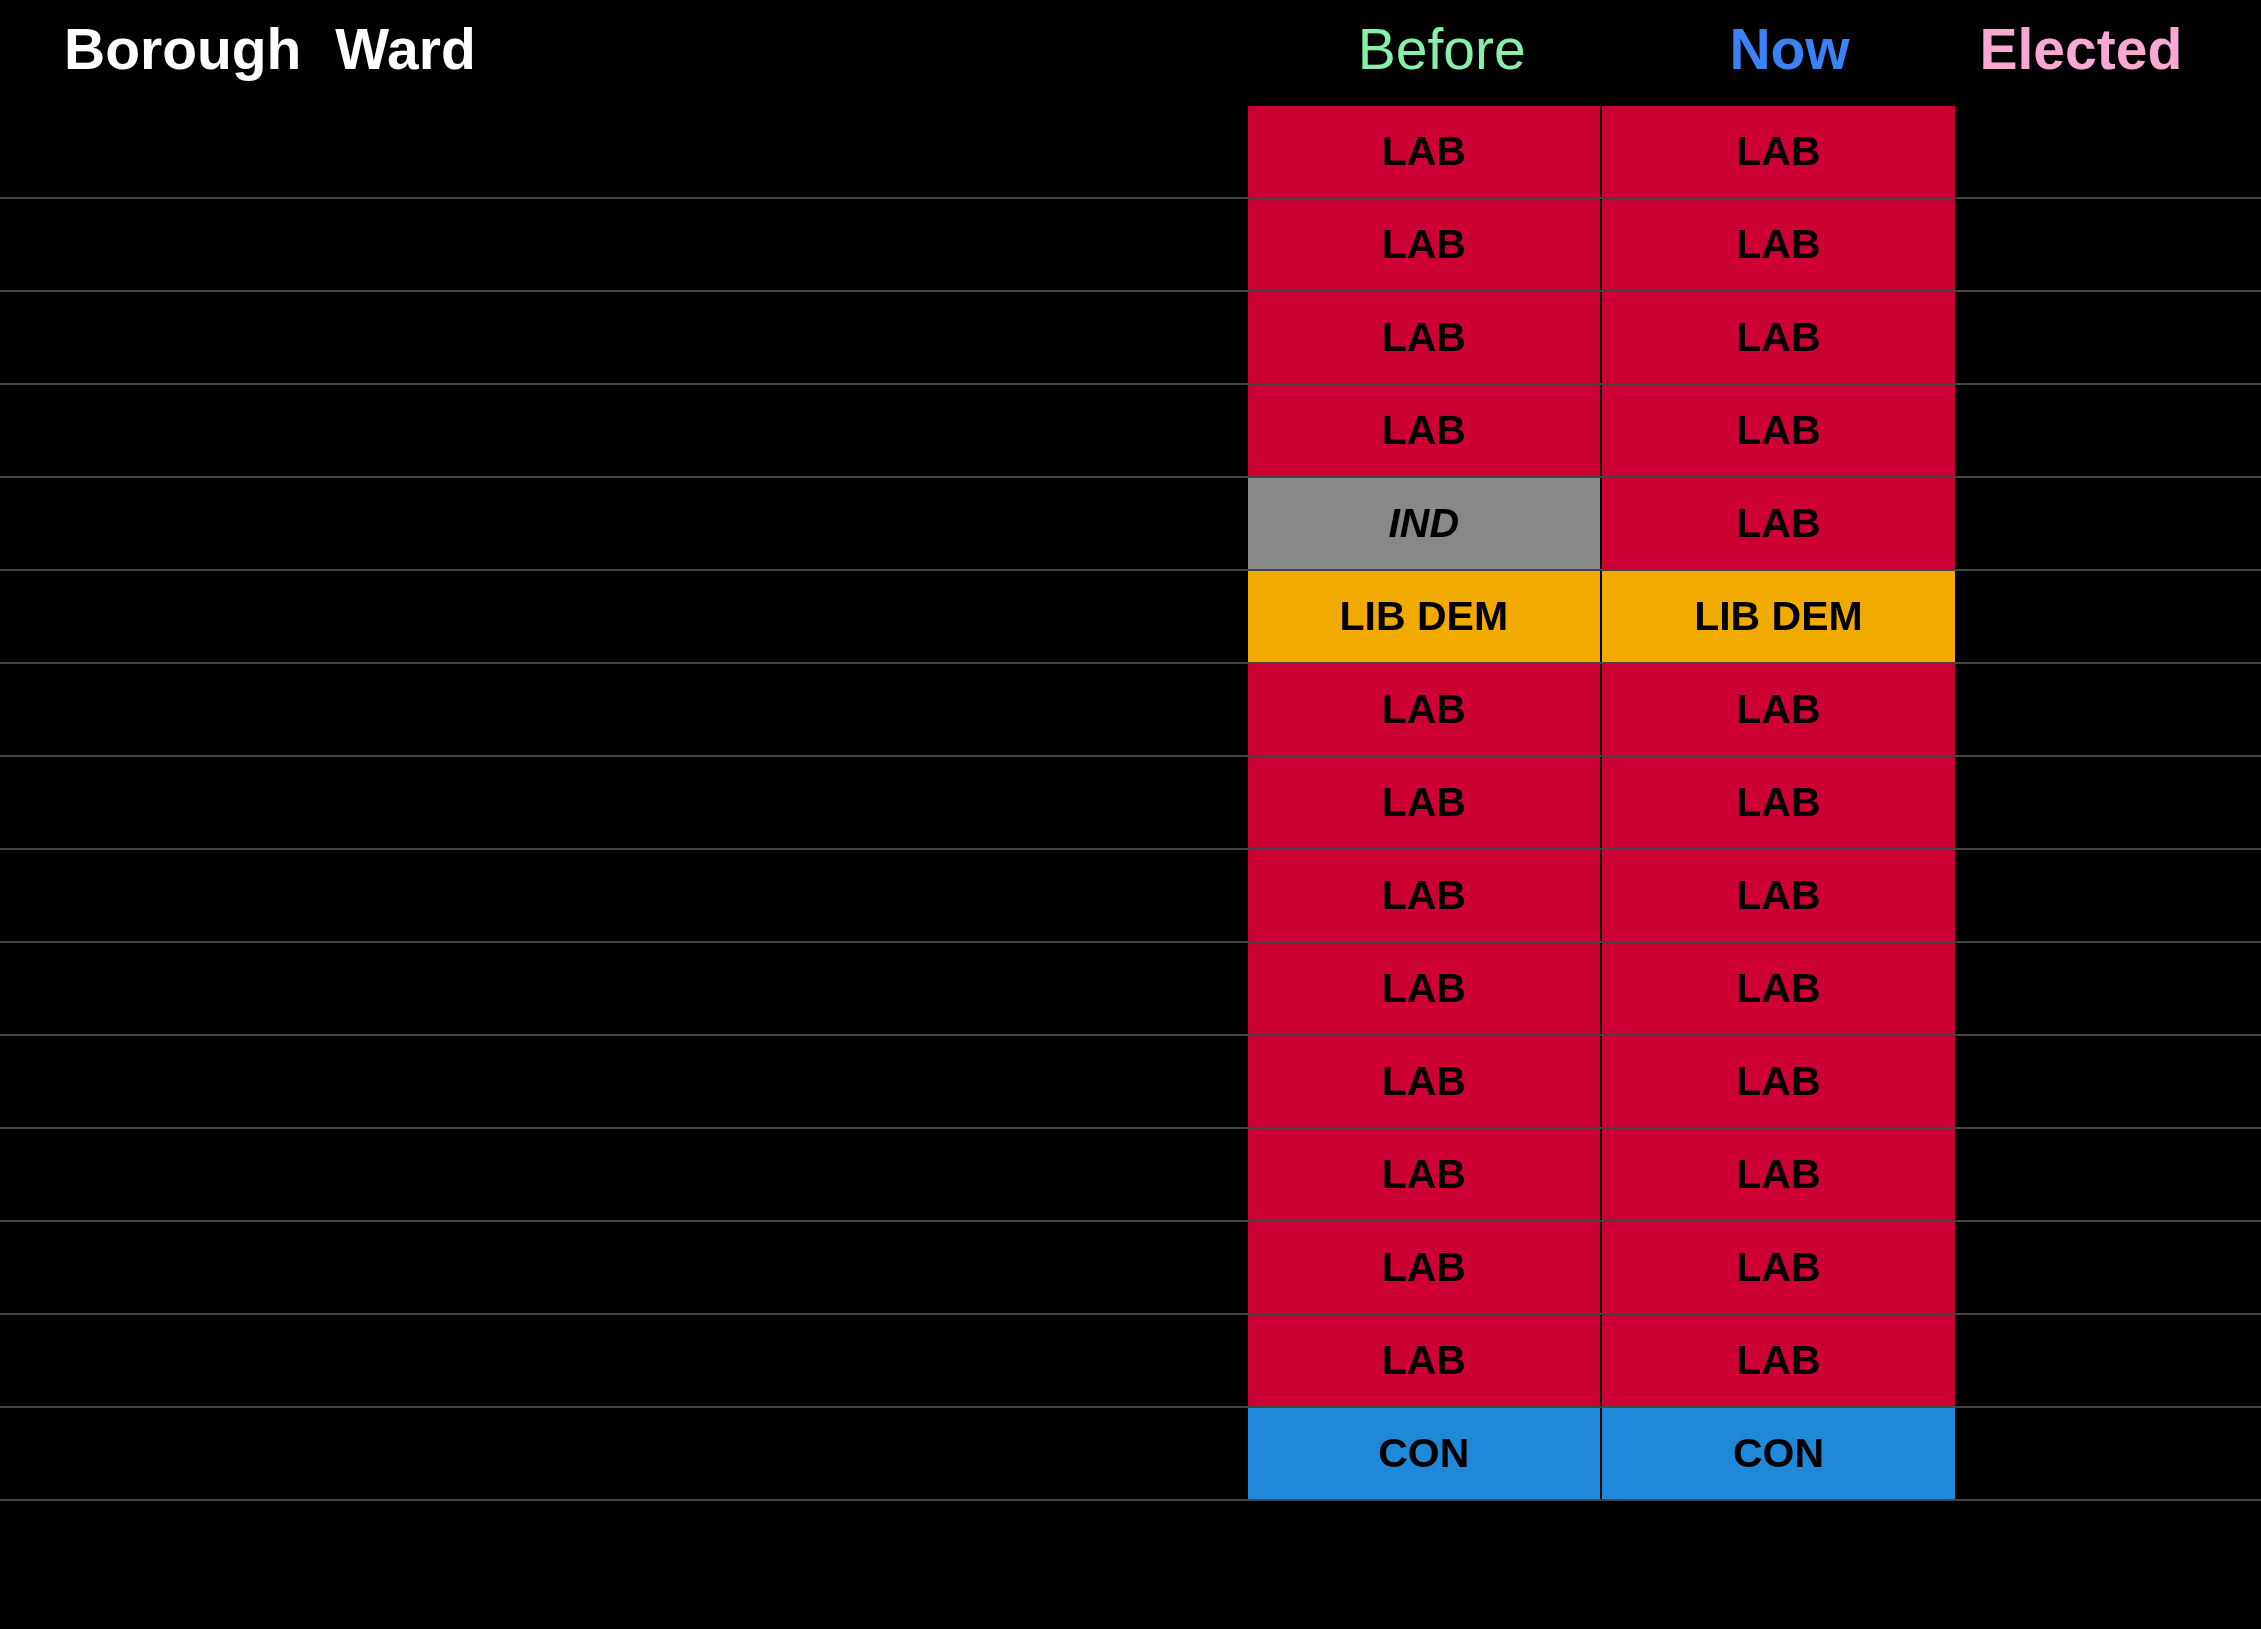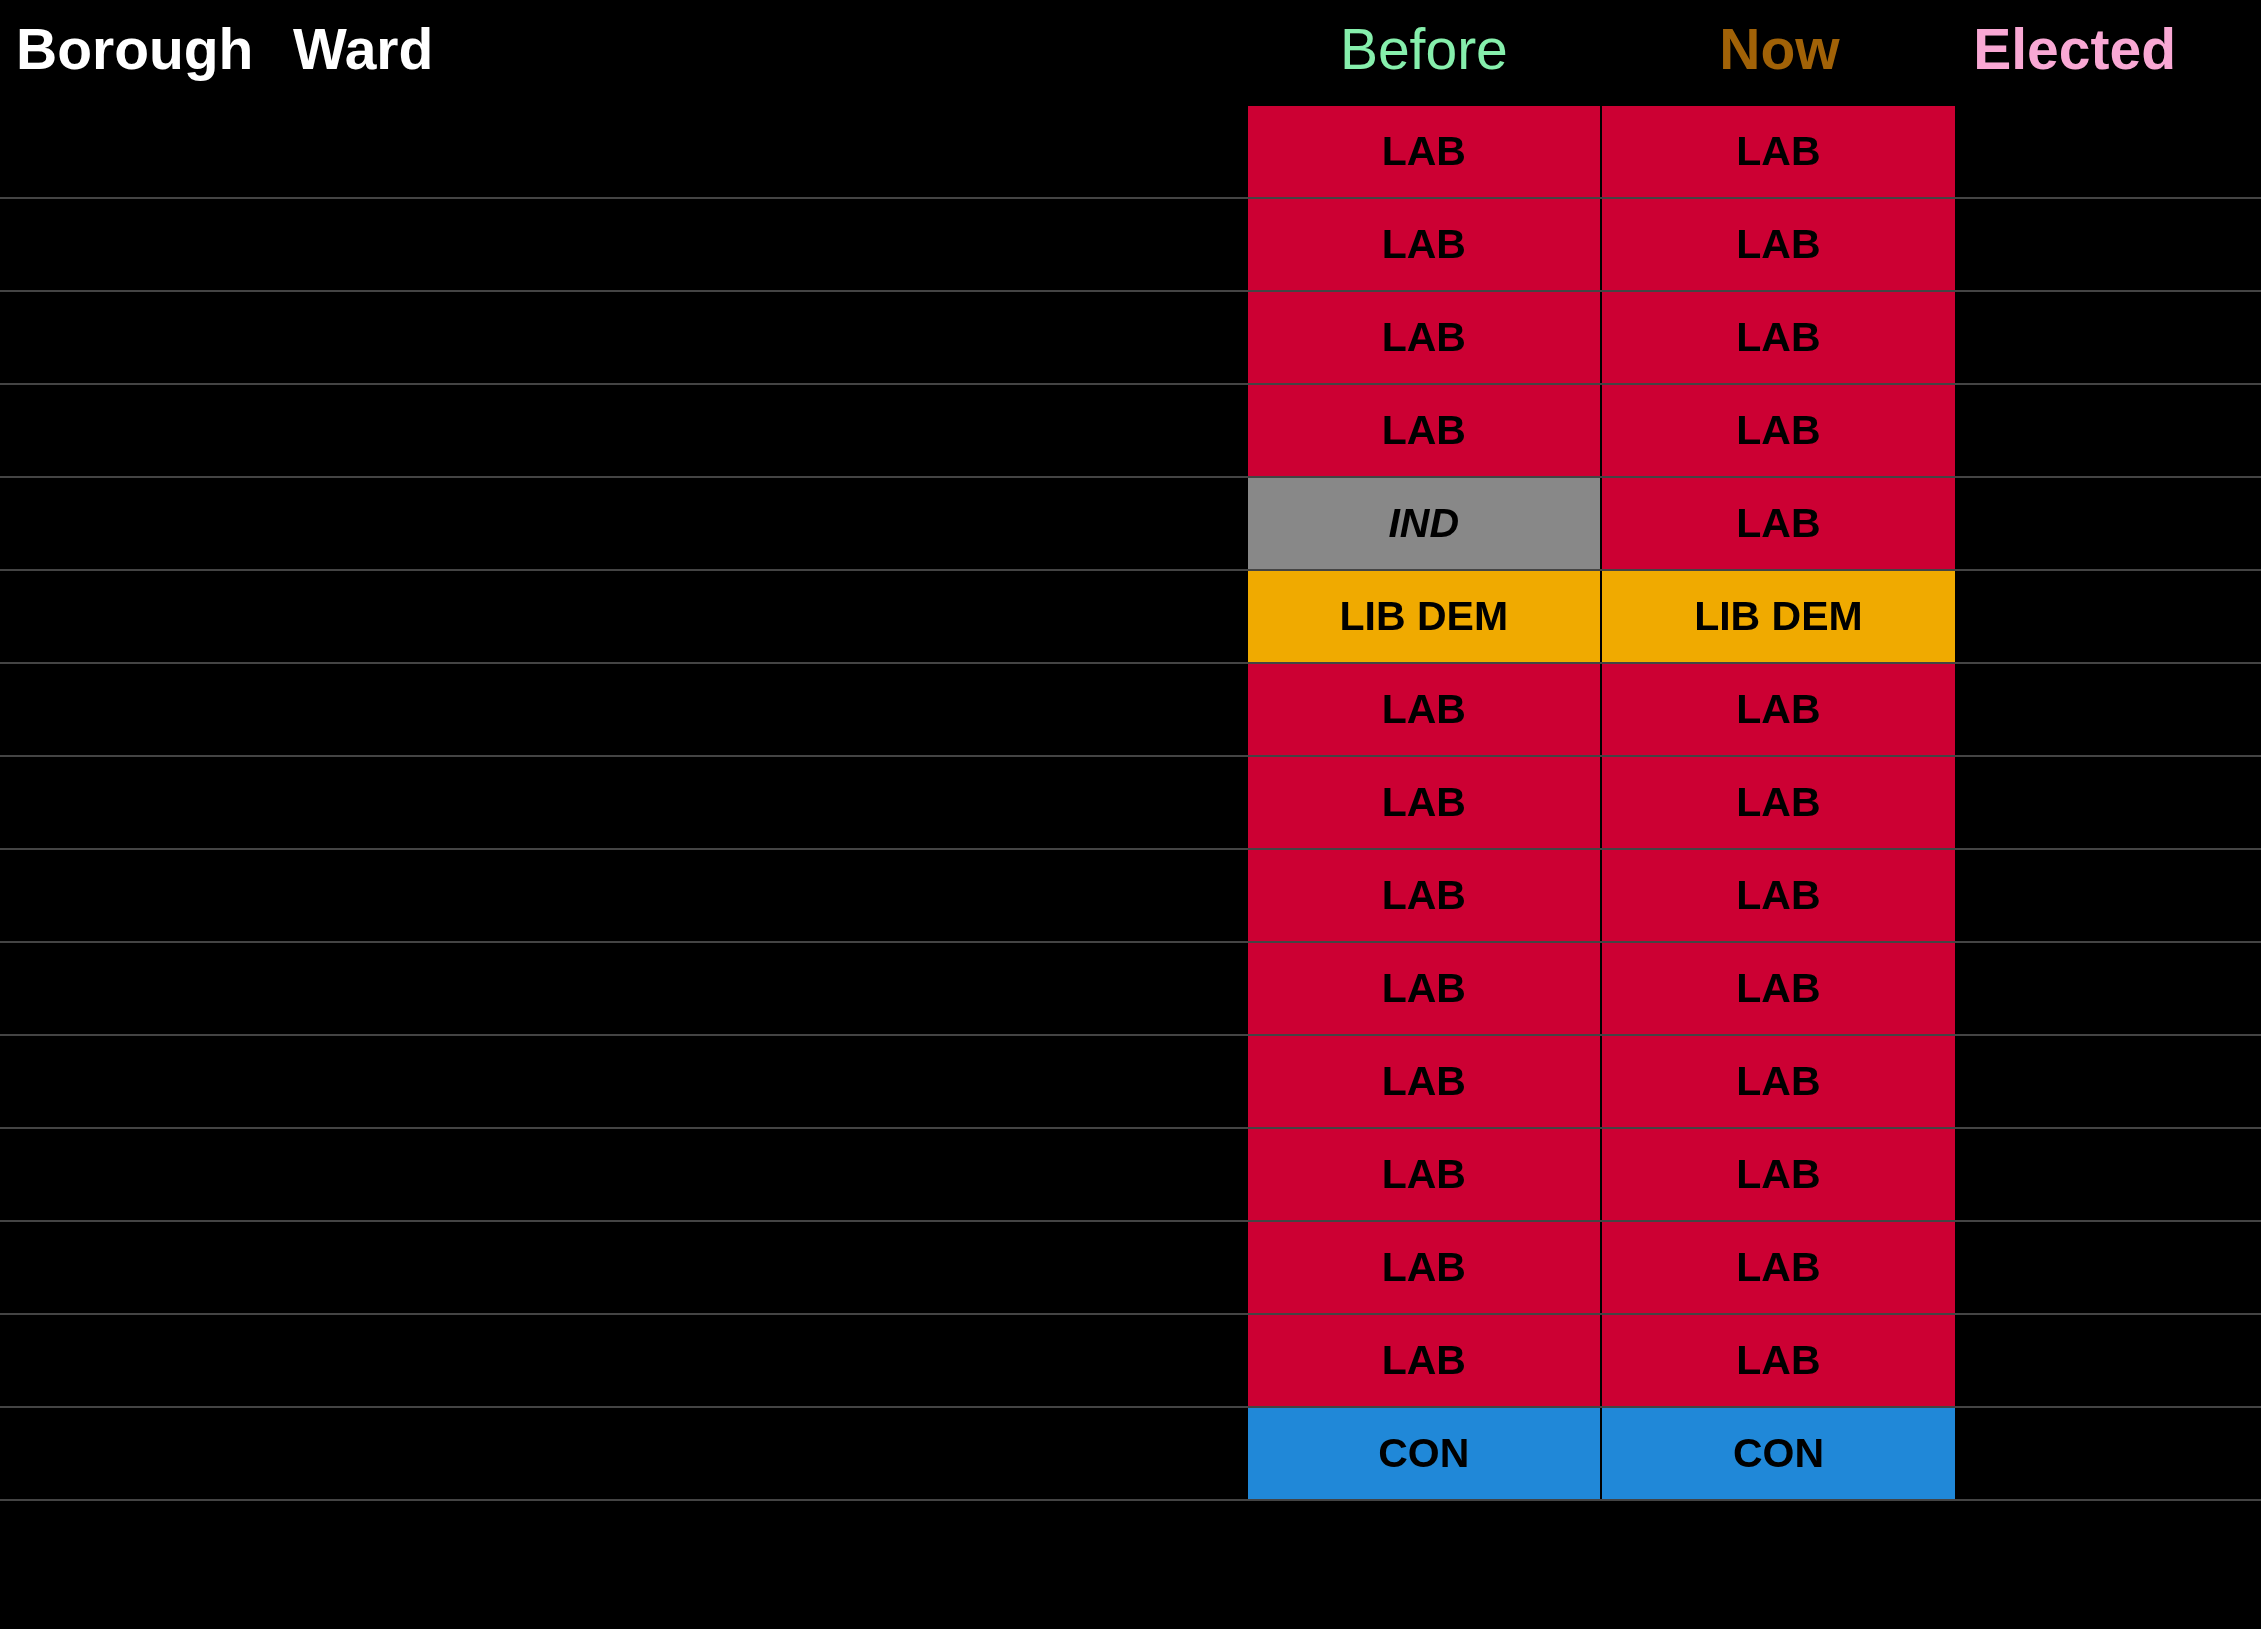--- a/index.html
+++ b/index.html
@@ -23,20 +23,21 @@
       padding: 16px 0 24px 0;
       width: 100%;
     }
 
     .header-borough {
       width: 289px;
       font-size: 57px;
       font-weight: 900;
       color: #ffffff;
       padding-left: 16px;
+      margin-left: 48px;
     }
 
     .header-ward {
       width: 1013px;
       font-size: 57px;
       font-weight: 900;
       color: #ffffff;
       padding-left: 16px;
     }
 
@@ -45,21 +46,21 @@
       font-size: 57px;
       font-weight: 400;
       color: #86efac;
       text-align: center;
     }
 
     .header-now {
       width: 372px;
       font-size: 57px;
       font-weight: 900;
-      color: #a16207;
+      color: #3b82f6;
       text-align: center;
     }
 
     .header-elected {
       width: 317px;
       font-size: 57px;
       font-weight: 900;
       color: #f9a8d4;
       padding-left: 16px;
     }

